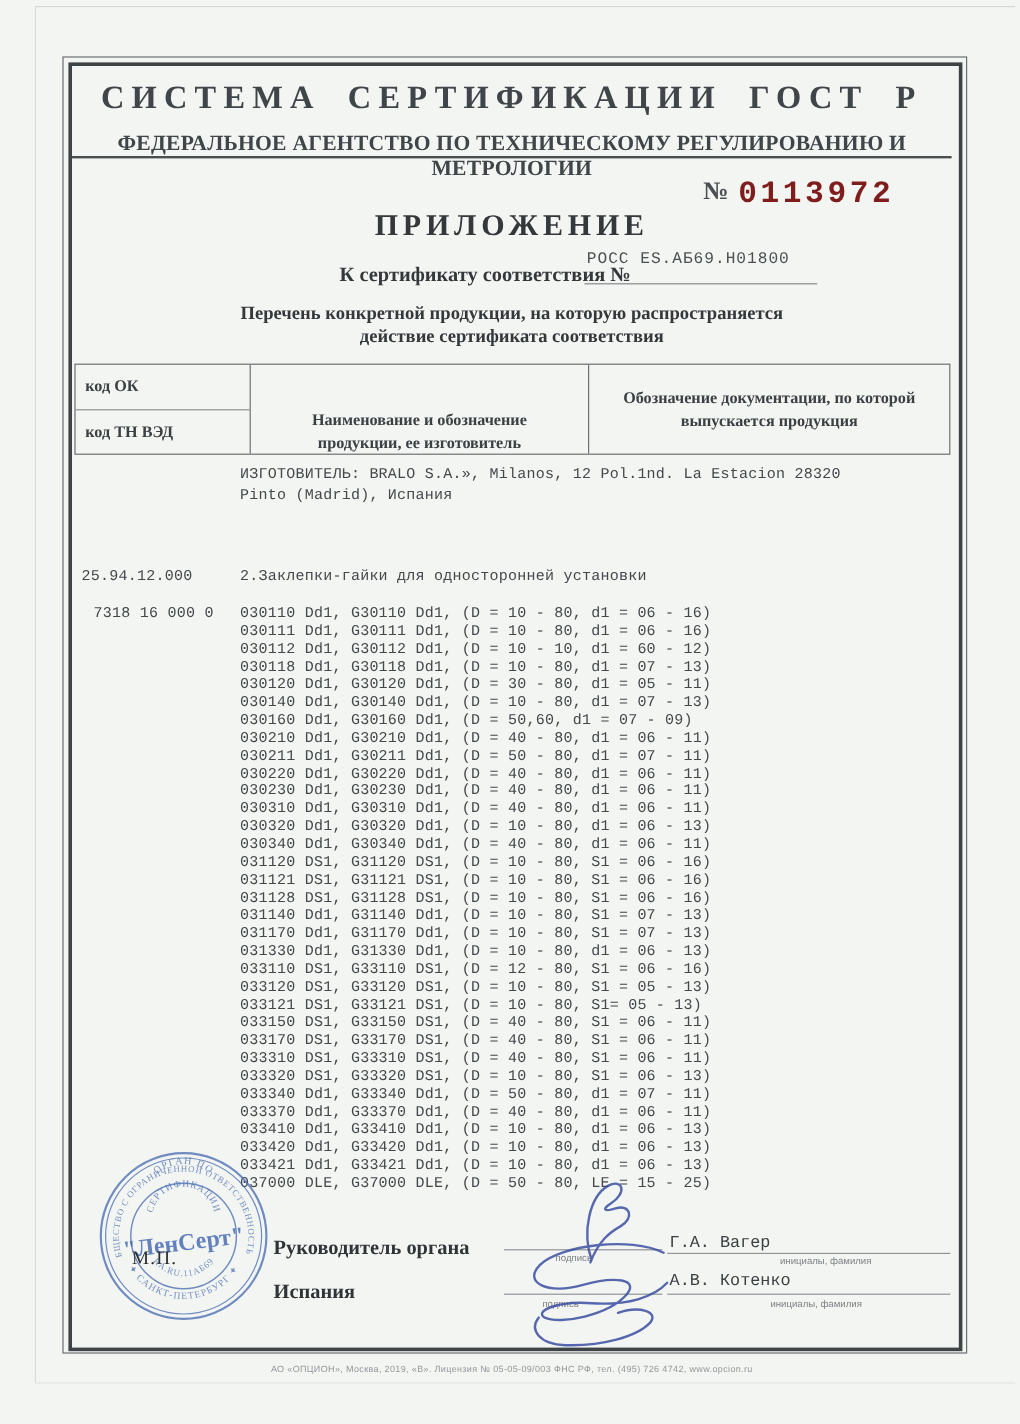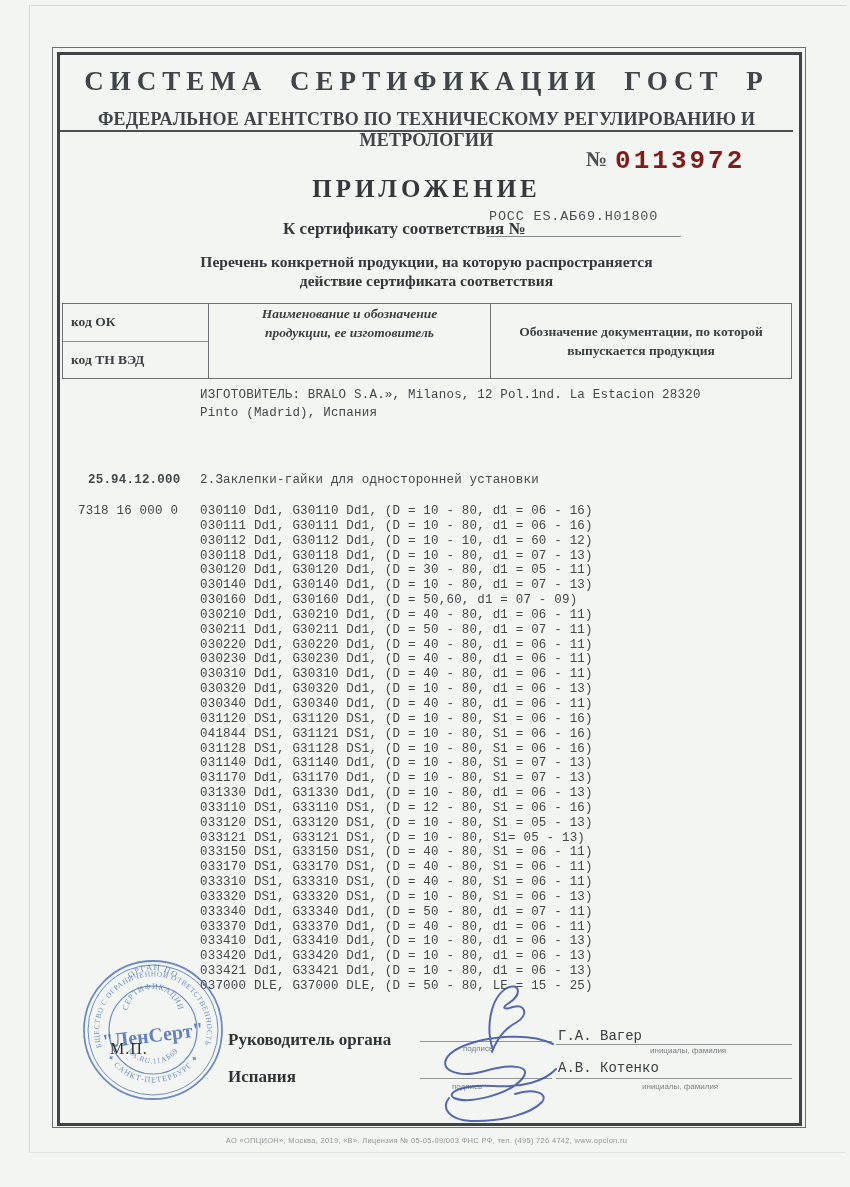--- a/index.html
+++ b/index.html
@@ -49,32 +49,32 @@
   .subtitle{left:57px;width:739px;text-align:center;font-size:15.5px;font-weight:bold;color:#34383b;}
   .subtitle.l1{top:253px;}
   .subtitle.l2{top:272px;}
 
   
   .tbl{left:62px;top:303px;width:728px;height:74px;border:1.5px solid #6b7073;display:flex;}
   .tbl .c1{width:145px;border-right:1.5px solid #6b7073;display:flex;flex-direction:column;}
   .tbl .c1 .cell{flex:1;display:flex;align-items:center;padding-left:8px;
     font-size:13.5px;font-weight:bold;color:#3b4043;}
   .tbl .c1 .cell.top{border-bottom:1.5px solid #8a8f92;}
-  .tbl .c2{width:281px;border-right:1.5px solid #6b7073;display:flex;align-items:flex-start;justify-content:center;font-style:italic;}
+  .tbl .c2{width:281px;border-right:1.5px solid #6b7073;display:flex;align-items:flex-end;justify-content:center;}
   .tbl .c3{flex:1;display:flex;align-items:center;justify-content:center;}
   .tbl .hdr-txt{width:235px;text-align:center;font-size:13.5px;font-weight:bold;line-height:19px;color:#3b4043;}
   .tbl .c3 .hdr-txt{width:262px;}
 
   .mono, .prod-lines div{
     font-family:"Liberation Mono","DejaVu Sans Mono",monospace;
     font-size:12.5px;color:#43484b;letter-spacing:0.2px;white-space:pre;
   }
   .mfr1{left:200px;top:388px;}
   .mfr2{left:200px;top:406px;}
-  .code-ok{left:88px;top:473px;font-weight:bold;}
+  .code-ok{left:68px;top:473px;}
   .prod-title{left:200px;top:473px;}
   .code-tnved{left:78px;top:504px;}
   .prod-lines{left:200px;top:504px;}
   .prod-lines div{line-height:14.85px;}
 
   
   .role{font-size:17px;font-weight:bold;color:#2f3437;white-space:nowrap;}
   .role.r1{left:228px;top:1030px;}
   .role.r2{left:228px;top:1067px;}
   .sigline{border-top:1px solid #90959ا8;border-top:1px solid #909598;height:0;}
@@ -152,21 +152,21 @@
     <div>030140 Dd1, G30140 Dd1, (D = 10 - 80, d1 = 07 - 13)</div>
     <div>030160 Dd1, G30160 Dd1, (D = 50,60, d1 = 07 - 09)</div>
     <div>030210 Dd1, G30210 Dd1, (D = 40 - 80, d1 = 06 - 11)</div>
     <div>030211 Dd1, G30211 Dd1, (D = 50 - 80, d1 = 07 - 11)</div>
     <div>030220 Dd1, G30220 Dd1, (D = 40 - 80, d1 = 06 - 11)</div>
     <div>030230 Dd1, G30230 Dd1, (D = 40 - 80, d1 = 06 - 11)</div>
     <div>030310 Dd1, G30310 Dd1, (D = 40 - 80, d1 = 06 - 11)</div>
     <div>030320 Dd1, G30320 Dd1, (D = 10 - 80, d1 = 06 - 13)</div>
     <div>030340 Dd1, G30340 Dd1, (D = 40 - 80, d1 = 06 - 11)</div>
     <div>031120 DS1, G31120 DS1, (D = 10 - 80, S1 = 06 - 16)</div>
-    <div>041844 DS1, G31121 DS1, (D = 10 - 80, S1 = 06 - 16)</div>
+    <div>031121 DS1, G31121 DS1, (D = 10 - 80, S1 = 06 - 16)</div>
     <div>031128 DS1, G31128 DS1, (D = 10 - 80, S1 = 06 - 16)</div>
     <div>031140 Dd1, G31140 Dd1, (D = 10 - 80, S1 = 07 - 13)</div>
     <div>031170 Dd1, G31170 Dd1, (D = 10 - 80, S1 = 07 - 13)</div>
     <div>031330 Dd1, G31330 Dd1, (D = 10 - 80, d1 = 06 - 13)</div>
     <div>033110 DS1, G33110 DS1, (D = 12 - 80, S1 = 06 - 16)</div>
     <div>033120 DS1, G33120 DS1, (D = 10 - 80, S1 = 05 - 13)</div>
     <div>033121 DS1, G33121 DS1, (D = 10 - 80, S1= 05 - 13)</div>
     <div>033150 DS1, G33150 DS1, (D = 40 - 80, S1 = 06 - 11)</div>
     <div>033170 DS1, G33170 DS1, (D = 40 - 80, S1 = 06 - 11)</div>
     <div>033310 DS1, G33310 DS1, (D = 40 - 80, S1 = 06 - 11)</div>

